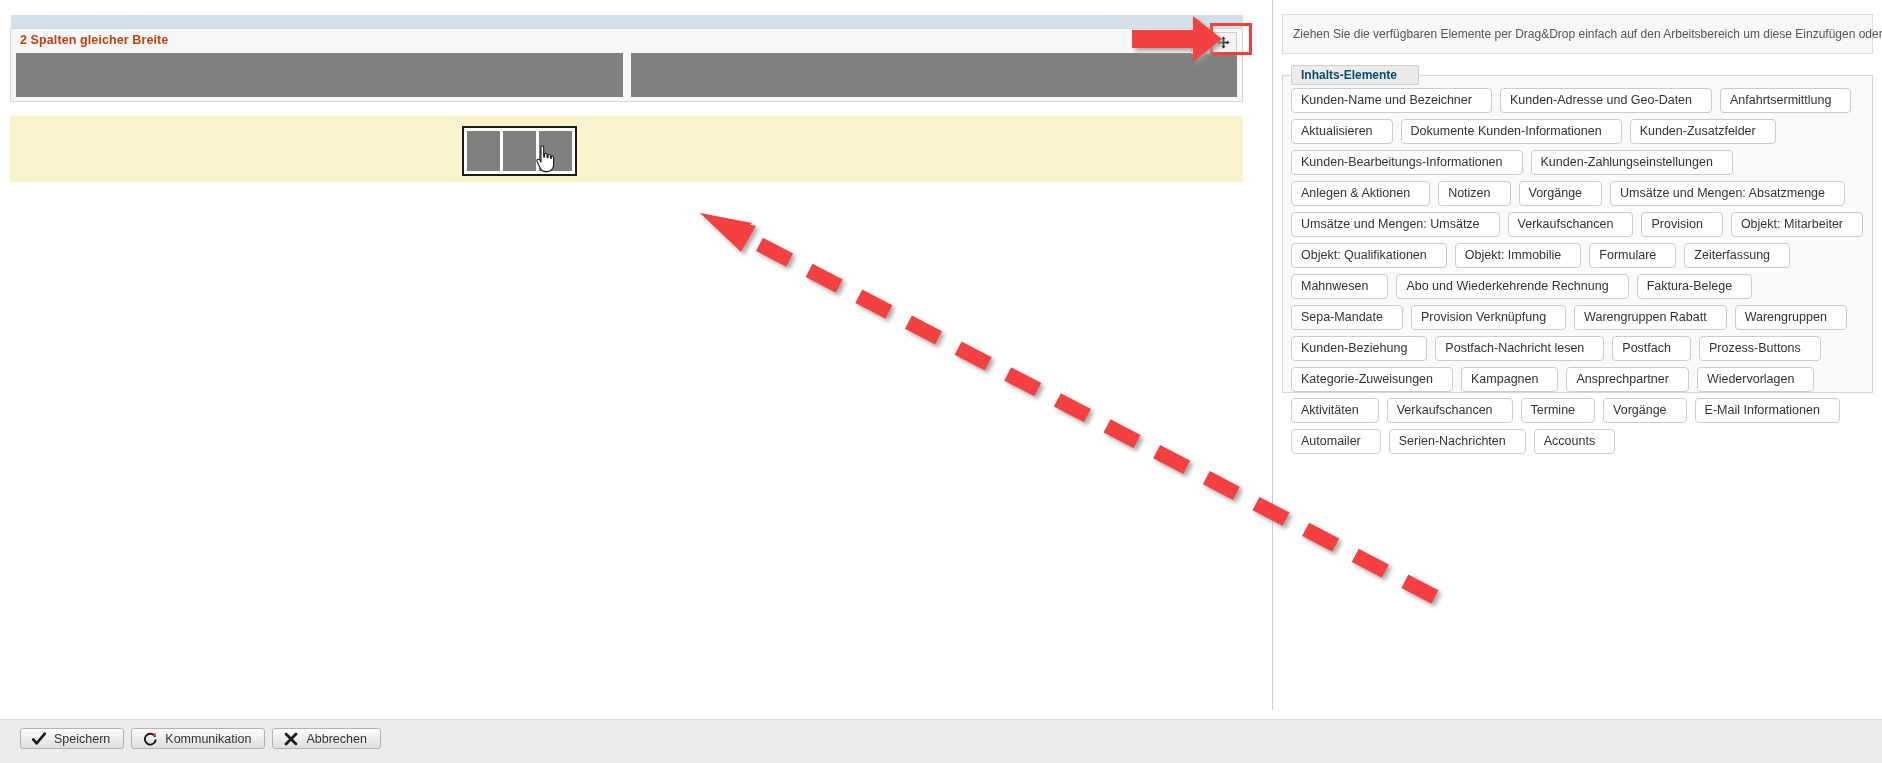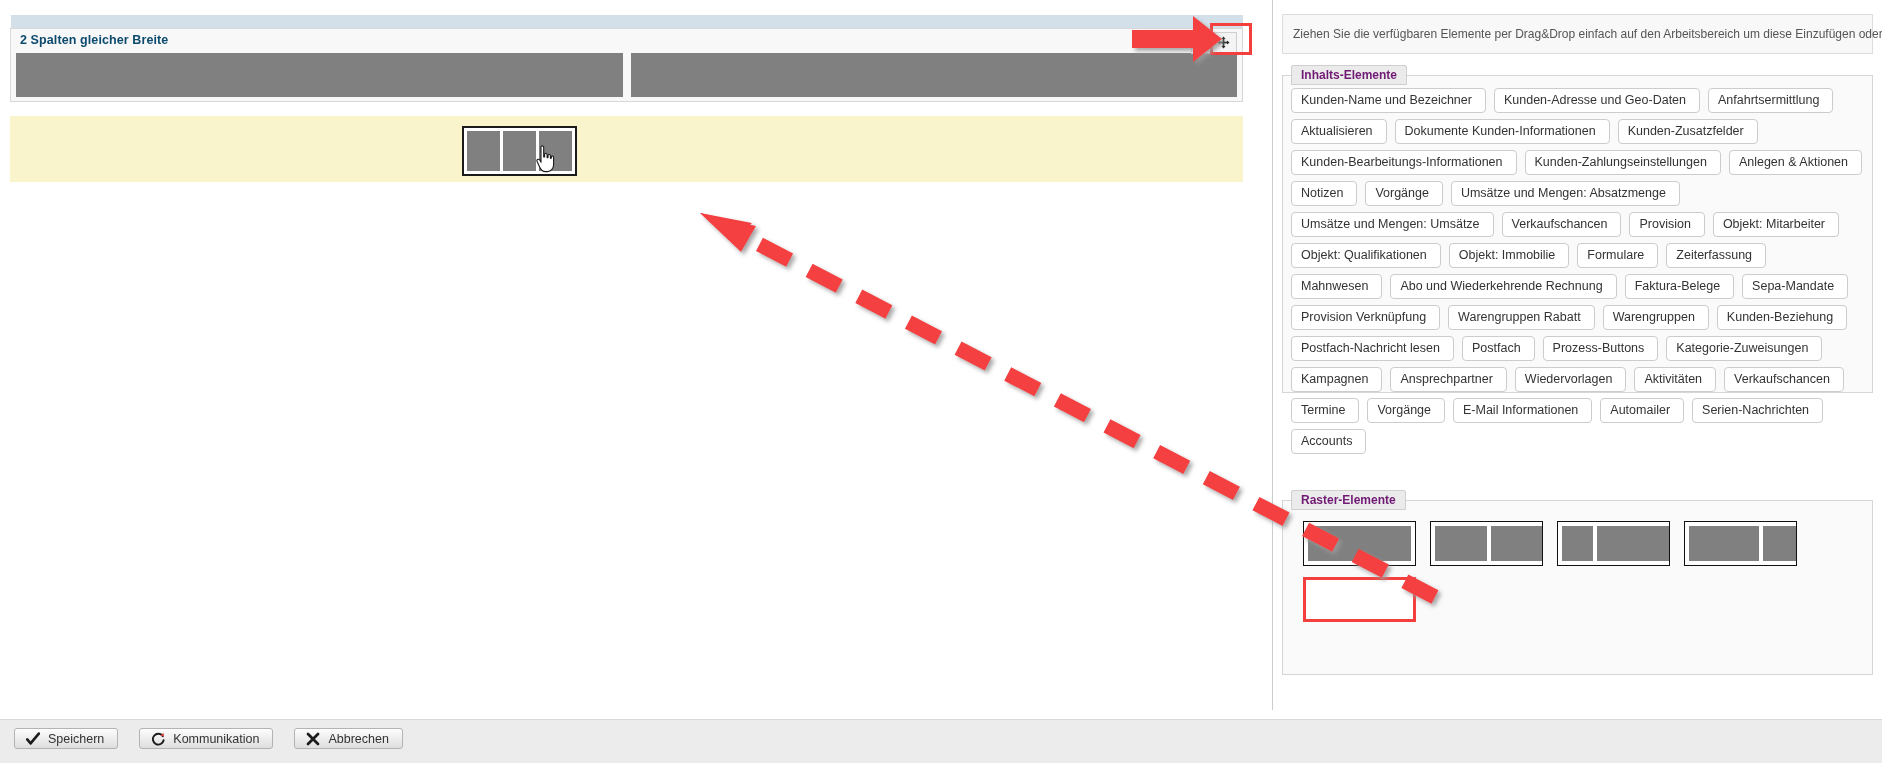--- a/index.html
+++ b/index.html
@@ -45,21 +45,21 @@
     background: #f8f8f8;
     border: 1px solid #d8d8d8;
     box-sizing: border-box;
   }
   .ws-panel-title {
     position: absolute;
     left: 9px;
     top: 4px;
     font-size: 12.5px;
     font-weight: bold;
-    color: #0c4a6e;
+    color: #c2410c;
     letter-spacing: 0.1px;
     white-space: nowrap;
   }
   .ws-panel-cols {
     position: absolute;
     left: 5px;
     top: 24px;
     right: 5px;
     height: 44px;
     display: flex;
@@ -190,24 +190,24 @@
     background: #fafafa;
     box-sizing: border-box;
   }
   .fieldset-legend {
     position: absolute;
     left: 8px;
     top: -11px;
     background: #ebebeb;
     border: 1px solid #cfcfcf;
     border-radius: 2px 2px 0 0;
-    padding: 2px 9px 2px 9px;
+    padding: 2px 21px 2px 9px;
     font-size: 12px;
     font-weight: bold;
-    color: #701a75;
+    color: #0c4a6e;
     white-space: nowrap;
     line-height: 14px;
   }
 
   #fs-content {
     left: 9px;
     top: 75px;
     width: 591px;
     height: 318px;
   }
@@ -217,21 +217,21 @@
     top: 12px;
     right: 8px;
     display: flex;
     flex-wrap: wrap;
     gap: 6px 8px;
   }
   .chip {
     background: #ffffff;
     border: 1px solid #cccccc;
     border-radius: 4px;
-    padding: 4px 13px 5px 9px;
+    padding: 4px 19px 5px 9px;
     font-size: 12.5px;
     color: #333333;
     white-space: nowrap;
     cursor: move;
     line-height: 14px;
   }
 
   #fs-raster {
     left: 9px;
     top: 500px;
@@ -273,24 +273,24 @@
     left: 0;
     top: 719px;
     width: 1882px;
     height: 44px;
     background: #ececec;
     border-top: 1px solid #dadada;
     box-sizing: border-box;
   }
   .btn-row {
     position: absolute;
-    left: 14px;
+    left: 20px;
     top: 8px;
     display: flex;
-    gap: 21px;
+    gap: 7px;
   }
   .fbtn {
     display: flex;
     align-items: center;
     gap: 8px;
     background: linear-gradient(#fdfdfd, #dedede);
     border: 1px solid #b3b3b3;
     border-radius: 3px;
     padding: 4px 13px 4px 11px;
     font-size: 12.5px;
@@ -428,41 +428,20 @@
         <div class="chip">Verkaufschancen</div>
         <div class="chip">Termine</div>
         <div class="chip">Vorgänge</div>
         <div class="chip">E-Mail Informationen</div>
         <div class="chip">Automailer</div>
         <div class="chip">Serien-Nachrichten</div>
         <div class="chip">Accounts</div>
       </div>
   </div>
 
-  <div class="fieldset" id="fs-raster">
-    <div class="fieldset-legend">Raster-Elemente</div>
-    <div class="raster-wrap" id="raster-tiles">
-        <div class="raster-tile">
-          <div class="rcol" style="flex: 0 0 100%;"></div>
-        </div>
-        <div class="raster-tile">
-          <div class="rcol" style="flex: 0 0 50%;"></div>
-          <div class="rcol" style="flex: 0 0 50%;"></div>
-        </div>
-        <div class="raster-tile">
-          <div class="rcol" style="flex: 0 0 30%;"></div>
-          <div class="rcol" style="flex: 0 0 70%;"></div>
-        </div>
-        <div class="raster-tile">
-          <div class="rcol" style="flex: 0 0 68%;"></div>
-          <div class="rcol" style="flex: 0 0 32%;"></div>
-        </div>
-        <div class="raster-tile empty"></div>
-      </div>
-  </div>
 </div>
 
 <div id="footer">
   <div class="btn-row" id="footer-buttons">
       <div class="fbtn">
         <svg class="ficon" viewBox="0 0 14 14">
           <path d="M1.2 7.4 L4.6 11.4 L12.8 1.6" fill="none" stroke="#1c1c1c" stroke-width="2.6" stroke-linecap="round" stroke-linejoin="round"></path>
         </svg>
         <span>Speichern</span>
       </div>

